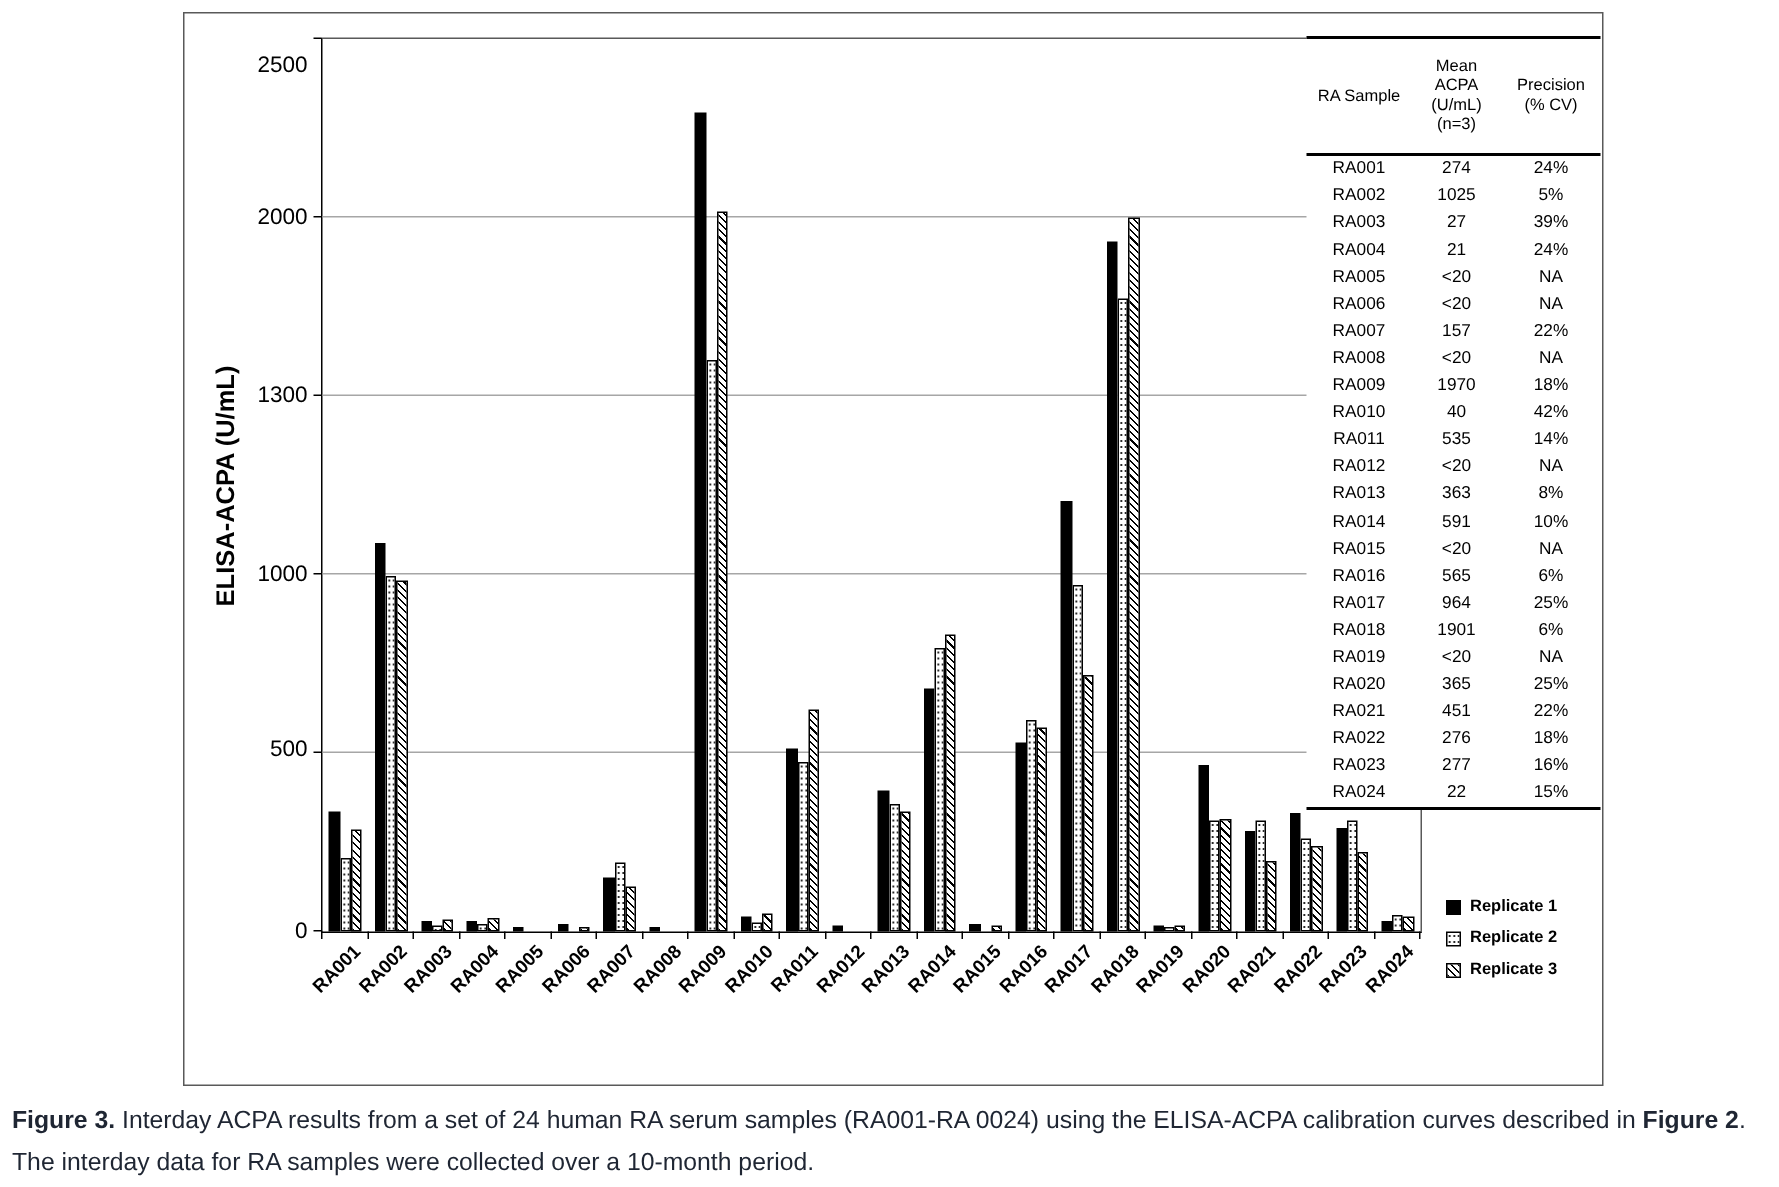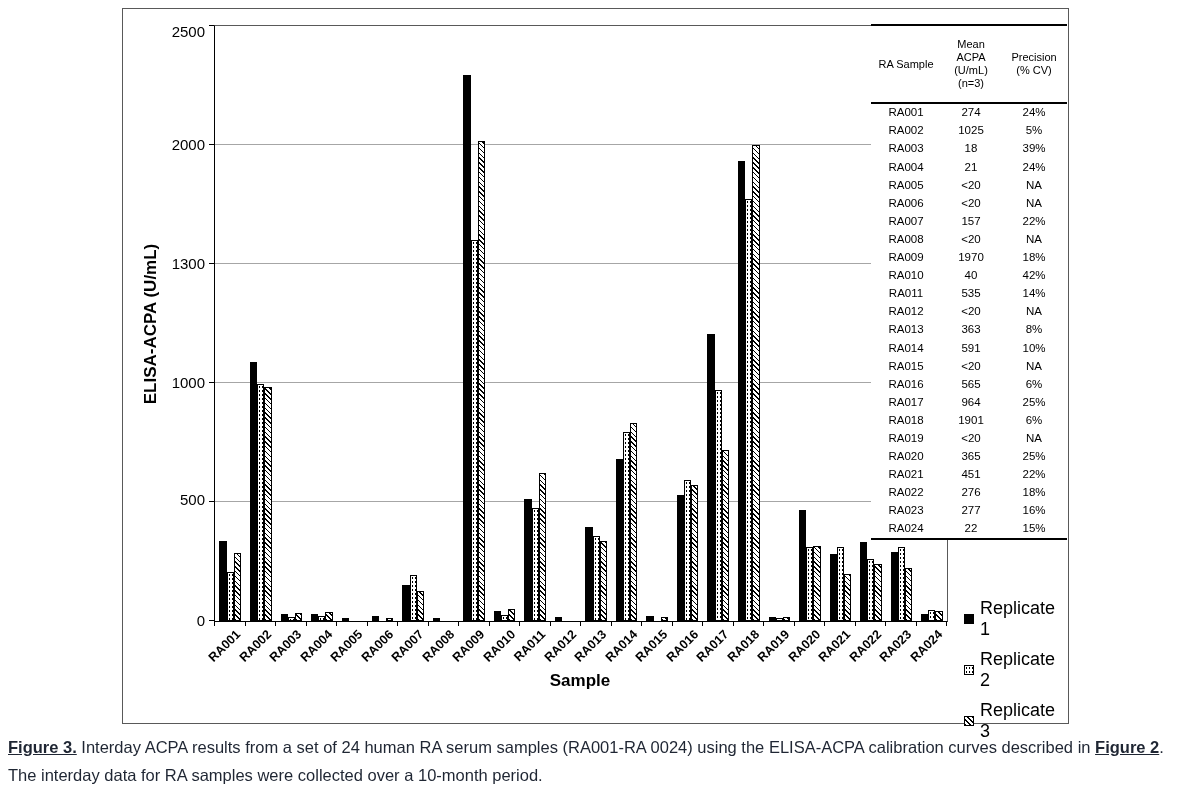--- a/index.html
+++ b/index.html
@@ -34,26 +34,26 @@
   #data-table{position:absolute;left:748px;top:15px;width:196px;background:#fff;z-index:6;
               border-top:2px solid #000;border-bottom:2px solid #000;}
   #data-table .thead{display:flex;align-items:center;border-bottom:2px solid #000;
                      min-height:76px;}
   #data-table .th{font-size:11px;line-height:1.18;text-align:center;white-space:pre-line;}
   #data-table .tr{display:flex;height:18.1px;align-items:center;}
   #data-table .td{font-size:11.5px;text-align:center;line-height:1;}
   .c0{width:70px;} .c1{width:60px;} .c2{width:66px;}
   
   #legend{position:absolute;left:841px;top:589px;display:flex;flex-direction:column;gap:9px;z-index:6;}
-  .legend-item{display:flex;align-items:center;gap:6px;font-size:18px;font-weight:400;}
+  .legend-item{display:flex;align-items:flex-end;gap:6px;font-size:11px;font-weight:700;}
   .legend-marker{width:10px;height:10px;box-sizing:border-box;flex:0 0 auto;}
   
   #caption{position:absolute;left:8px;top:734px;width:1176px;font-size:16.5px;
            line-height:1.68;color:#1f2633;}
-  #caption .bold{font-weight:bold;text-decoration:underline;}
+  #caption .bold{font-weight:bold;}
 </style>
 </head>
 <body>
 
 <div id="page">
   <div id="figure-box">
     <div id="y-axis-title">ELISA-ACPA (U/mL)</div>
     <div id="plot">
         <div class="gridline" style="bottom: 119px; background: rgb(166, 166, 166);"></div>
         <div class="gridline" style="bottom: 238px; background: rgb(166, 166, 166);"></div>
@@ -128,21 +128,21 @@
         <div class="ytick-label" style="left: 22px; top: 604px;">0</div>
         <div class="ytick-mark" style="left: 86px; top: 611px;"></div>
         <div class="ytick-label" style="left: 22px; top: 483px;">500</div>
         <div class="ytick-mark" style="left: 86px; top: 492px;"></div>
         <div class="ytick-label" style="left: 22px; top: 366px;">1000</div>
         <div class="ytick-mark" style="left: 86px; top: 373px;"></div>
         <div class="ytick-label" style="left: 22px; top: 247px;">1300</div>
         <div class="ytick-mark" style="left: 86px; top: 254px;"></div>
         <div class="ytick-label" style="left: 22px; top: 128px;">2000</div>
         <div class="ytick-mark" style="left: 86px; top: 135px;"></div>
-        <div class="ytick-label" style="left: 22px; top: 15px;">2500</div>
+        <div class="ytick-label" style="left: 22px; top: 27px;">2500</div>
         <div class="ytick-mark" style="left: 86px; top: 16px;"></div>
       </div>
     <div id="x-ticks">
         <div class="xtick-mark" style="left: 91px; top: 612px;"></div>
         <div class="xtick-mark" style="left: 121.5px; top: 612px;"></div>
         <div class="xtick-mark" style="left: 152px; top: 612px;"></div>
         <div class="xtick-mark" style="left: 182.5px; top: 612px;"></div>
         <div class="xtick-mark" style="left: 213px; top: 612px;"></div>
         <div class="xtick-mark" style="left: 243.5px; top: 612px;"></div>
         <div class="xtick-mark" style="left: 274px; top: 612px;"></div>
@@ -182,21 +182,20 @@
         <div class="xcat-label" style="left: 368.75px; top: 619px;">RA016</div>
         <div class="xcat-label" style="left: 399.25px; top: 619px;">RA017</div>
         <div class="xcat-label" style="left: 429.75px; top: 619px;">RA018</div>
         <div class="xcat-label" style="left: 460.25px; top: 619px;">RA019</div>
         <div class="xcat-label" style="left: 490.75px; top: 619px;">RA020</div>
         <div class="xcat-label" style="left: 521.25px; top: 619px;">RA021</div>
         <div class="xcat-label" style="left: 551.75px; top: 619px;">RA022</div>
         <div class="xcat-label" style="left: 582.25px; top: 619px;">RA023</div>
         <div class="xcat-label" style="left: 612.75px; top: 619px;">RA024</div>
       </div>
-    <div id="x-axis-title">Sample</div>
 
     <div id="data-table">
       <div class="thead">
           <div class="th c0">RA Sample</div>
           <div class="th c1">Mean
 ACPA
 (U/mL)
 (n=3)</div>
           <div class="th c2">Precision
 (% CV)</div>
@@ -207,21 +206,21 @@
             <div class="td c1">274</div>
             <div class="td c2">24%</div>
           </div>
           <div class="tr">
             <div class="td c0">RA002</div>
             <div class="td c1">1025</div>
             <div class="td c2">5%</div>
           </div>
           <div class="tr">
             <div class="td c0">RA003</div>
-            <div class="td c1">18</div>
+            <div class="td c1">27</div>
             <div class="td c2">39%</div>
           </div>
           <div class="tr">
             <div class="td c0">RA004</div>
             <div class="td c1">21</div>
             <div class="td c2">24%</div>
           </div>
           <div class="tr">
             <div class="td c0">RA005</div>
             <div class="td c1">&lt;20</div>

